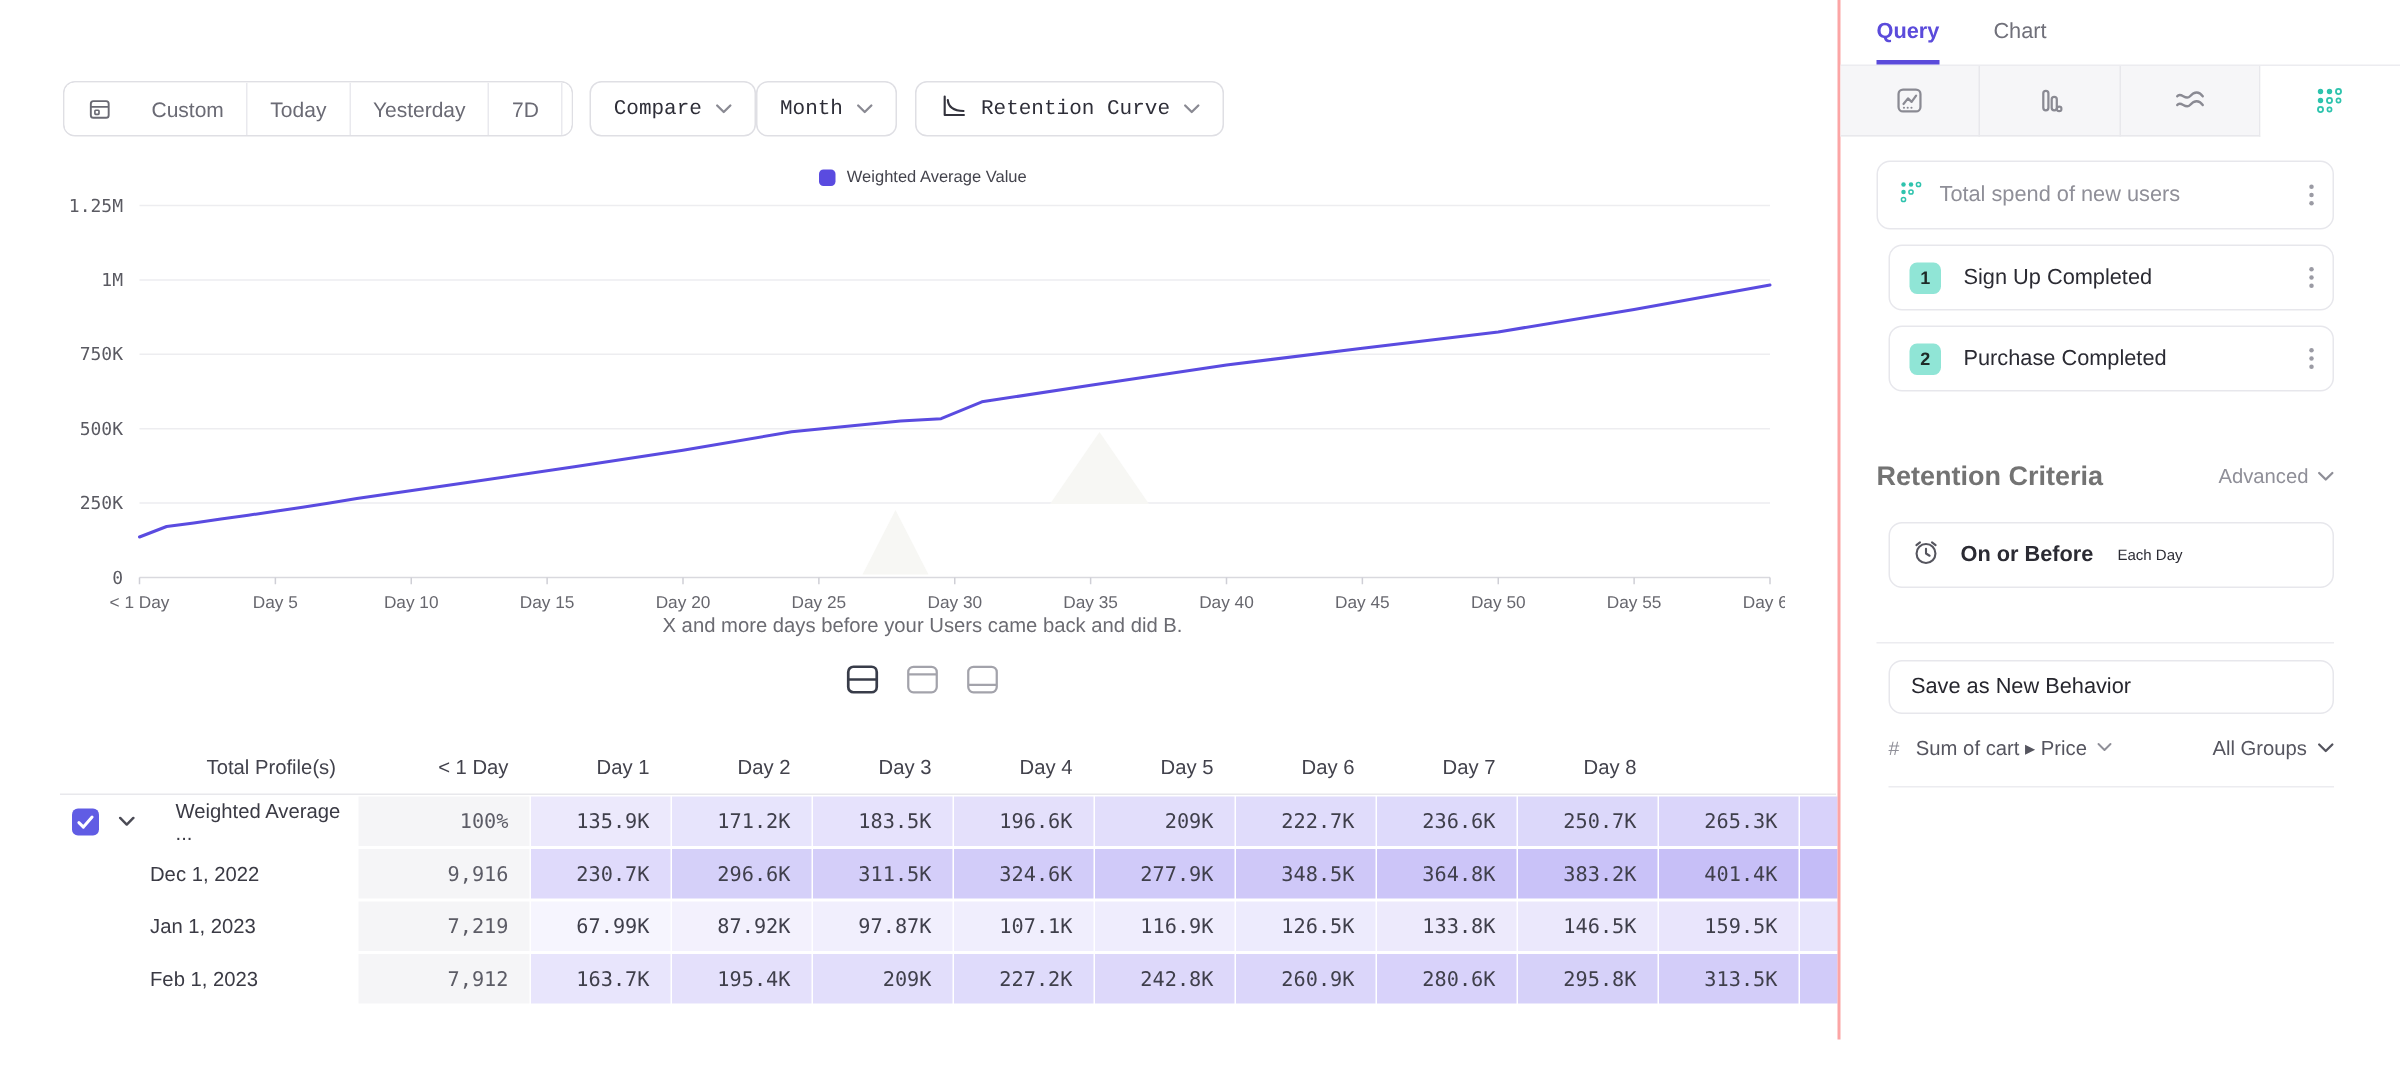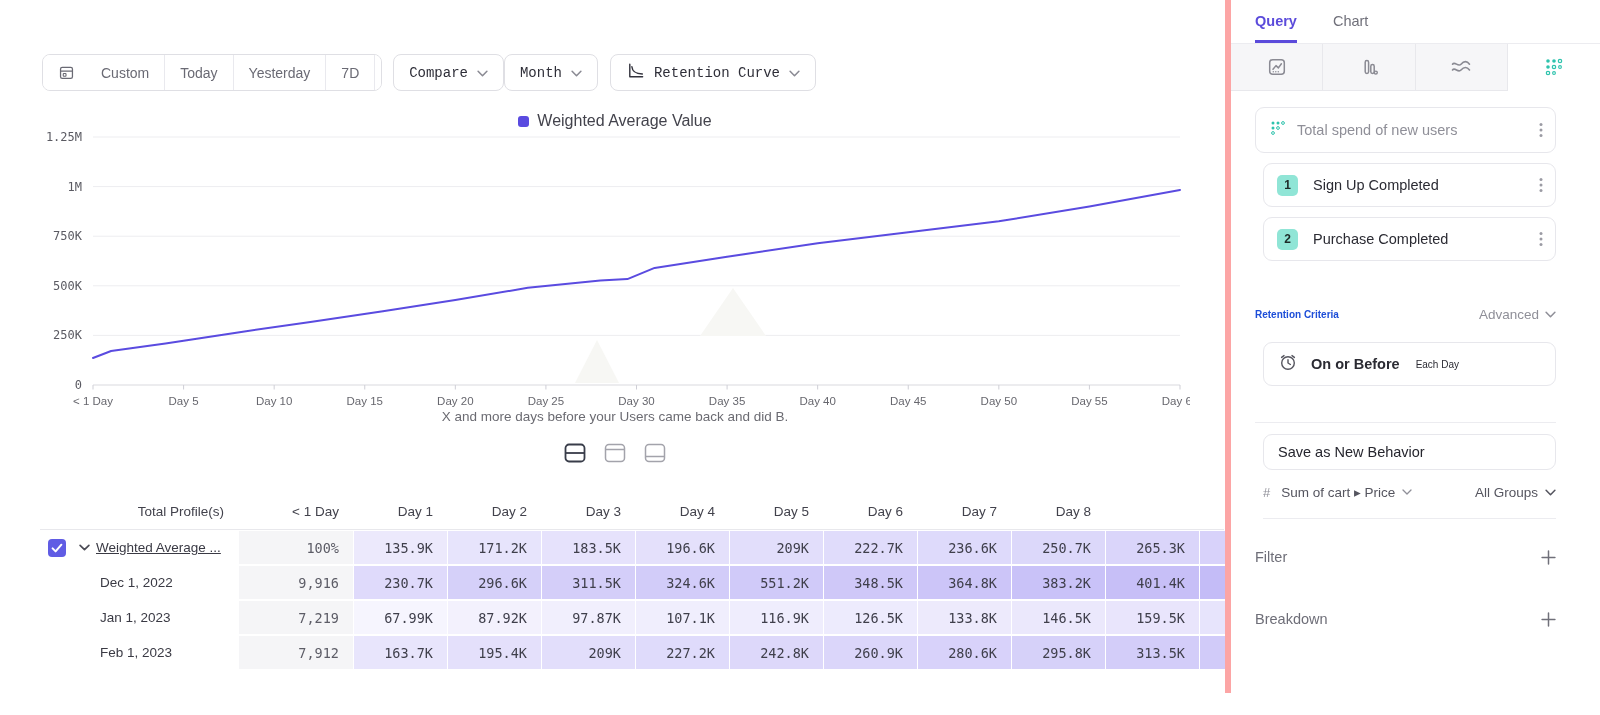--- a/index.html
+++ b/index.html
@@ -16,21 +16,21 @@
   .seg:first-child { border-left:none; }
   .btn { height:37px; border:1px solid #dfdfe4; border-radius:8px; background:#fff; font-size:14px;
          color:#2e2e38; display:inline-flex; align-items:center; gap:9px; padding:0 15px; cursor:pointer;
          font-family:Liberation Mono, monospace; white-space:nowrap; }
   .compare { margin-left:11px; color:#2e2e38; }
   .spacer { flex:1; }
   .chev { color:#8a8a93; }
 
   
   .legend { position:absolute; top:112px; left:40px; width:1150px; display:flex; justify-content:center;
-            align-items:center; gap:8px; font-size:16px; color:#43434c; }
+            align-items:center; gap:8px; font-size:11px; color:#43434c; }
   .legend-swatch { width:11px; height:11px; border-radius:3px; }
   #chart-svg { position:absolute; top:128px; left:30px; }
   .caption { position:absolute; top:409px; left:40px; width:1150px; text-align:center; font-size:13.5px; color:#6b6b72; }
 
   .toggles { position:absolute; top:436px; left:40px; width:1150px; display:flex; justify-content:center; gap:4px; }
   .toggle-btn { width:36px; height:34px; display:flex; align-items:center; justify-content:center;
                 background:transparent; border:none; cursor:pointer; }
 
   
   .table { position:absolute; top:494px; left:40px; width:1184px; }
@@ -40,47 +40,47 @@
   .cell { display:flex; align-items:center; }
   .c-label { font-size:13.5px; color:#3a3a44; }
   .c-num { justify-content:flex-end; padding-right:14px; font-family:"DejaVu Sans Mono",monospace;
            font-size:13.5px; color:#3f3f4b; }
   .c-prof { background:#f5f5f7; color:#5c5c66; }
   .h-num { justify-content:flex-end; padding-right:14px; font-size:13.5px; color:#42424c; }
   .date-label { padding-left:60px; }
   .checkbox { width:18px; height:18px; border-radius:4px; background:#605ce4; display:inline-flex;
               align-items:center; justify-content:center; margin-left:8px; flex:0 0 auto; cursor:pointer; }
   .row-caret { margin-left:13px; color:#4b4b55; display:inline-flex; cursor:pointer; }
-  .row-title { margin-left:6px;text-decoration:underline; }
+  .row-title { margin-left:27px; }
   .head-date-label { margin-left:10px; font-size:13.5px; color:#3a3a44; }
 
   
   .sidebar { position:absolute; top:0; left:1225px; width:375px; height:693px; background:#fff;
-             border-left:6px solid #fca5a5; }
+             border-left:2px solid #fca5a5; }
   .sb-tabs { display:flex; gap:36px; padding-left:24px; border-bottom:1px solid #ececf0; height:44px; }
   .sb-tab { display:flex; align-items:center; font-size:14.5px; color:#70707a; border-bottom:3px solid transparent;
             padding-top:2px; cursor:pointer; }
   .sb-tab.active { color:#5b4bdb; font-weight:bold; border-bottom-color:#5b4bdb; }
   .nav-strip { display:grid; grid-template-columns:repeat(4,1fr); height:47px; }
   .nav-cell { display:flex; align-items:center; justify-content:center; background:#f6f6f8;
               border-bottom:1px solid #e8e8ec; border-right:1px solid #e8e8ec; cursor:pointer; color:#8a8a93; }
   .nav-cell:last-child { border-right:none; }
   .nav-cell.active { background:#fff; border-bottom-color:transparent; color:#2ec3ad; }
   .sb-body { padding:0 44px 0 24px; }
   .sb-h1 { margin-top:32px; display:flex; align-items:center; gap:7px; font-weight:bold; font-size:15.5px; color:#26262e; }
   .card { border:1px solid #e7e7ec; border-radius:9px; background:#fff; }
   .behavior-card { margin-top:16px; height:46px; display:flex; align-items:center; gap:11px; padding:0 12px 0 14px; }
   .behavior-title { font-size:14.5px; color:#8f8f98; }
   .kebab { margin-left:auto; display:inline-flex; cursor:pointer; }
   .step { margin:10px 0 0 8px; height:44px; display:flex; align-items:center; gap:15px; padding:0 12px 0 13px; }
   .step-badge { width:21px; height:21px; border-radius:5px; background:#90e5d6; color:#1e2b28; font-size:12px;
                 font-weight:bold; display:flex; align-items:center; justify-content:center; }
   .step-label { font-size:14.5px; color:#2b2b33; }
   .crit-head { margin-top:46px; display:flex; justify-content:space-between; align-items:center; }
-  .crit-title { font-size:10px; font-weight:bold; color:#1d4ed8; }
+  .crit-title { font-size:18px; font-weight:bold; color:#737373; }
   .crit-mode { display:flex; align-items:center; gap:6px; font-size:13.5px; color:#8f8f98; cursor:pointer; }
   .crit-card { margin:20px 0 0 8px; height:44px; display:flex; align-items:center; gap:13px; padding:0 14px; }
   .crit-cond { font-size:14.5px; color:#2b2b33; font-weight:bold; }
   .crit-window { font-size:10px; color:#2b2b33; margin-left:3px; }
   .divider { margin-top:36px; height:1px; background:#ececf0; }
   .save-btn { margin:11px 0 0 8px; height:36px; display:flex; align-items:center; padding:0 14px;
               font-size:14.5px; color:#26262e; cursor:pointer; }
   .measure-row { margin:14px 0 0 8px; display:flex; align-items:center; gap:11px; font-size:13.5px;
                  color:#55555f; padding-bottom:18px; border-bottom:1px solid #ececf0; }
   .measure-hash { color:#8f8f98; font-size:13px; }
@@ -265,21 +265,21 @@
           <div class="cell c-num" style="background: rgba(108, 88, 235, 0.25);">265.3K</div>
           <div class="cell" style="background: rgba(108, 88, 235, 0.267);"></div>
         </div>
         <div class="t-row">
           <div class="cell c-label date-label">Dec 1, 2022</div>
           <div class="cell c-num c-prof">9,916</div>
           <div class="cell c-num" style="background: rgba(108, 88, 235, 0.22);">230.7K</div>
           <div class="cell c-num" style="background: rgba(108, 88, 235, 0.282);">296.6K</div>
           <div class="cell c-num" style="background: rgba(108, 88, 235, 0.294);">311.5K</div>
           <div class="cell c-num" style="background: rgba(108, 88, 235, 0.306);">324.6K</div>
-          <div class="cell c-num" style="background: rgba(108, 88, 235, 0.318);">551.2K</div>
+          <div class="cell c-num" style="background: rgba(108, 88, 235, 0.318);">277.9K</div>
           <div class="cell c-num" style="background: rgba(108, 88, 235, 0.33);">348.5K</div>
           <div class="cell c-num" style="background: rgba(108, 88, 235, 0.345);">364.8K</div>
           <div class="cell c-num" style="background: rgba(108, 88, 235, 0.365);">383.2K</div>
           <div class="cell c-num" style="background: rgba(108, 88, 235, 0.38);">401.4K</div>
           <div class="cell" style="background: rgba(108, 88, 235, 0.404);"></div>
         </div>
         <div class="t-row">
           <div class="cell c-label date-label">Jan 1, 2023</div>
           <div class="cell c-num c-prof">7,219</div>
           <div class="cell c-num" style="background: rgba(108, 88, 235, 0.063);">67.99K</div>
@@ -439,32 +439,14 @@
           </svg>
       </span>
       <span class="measure-group">
         <span>All Groups</span>
         <svg width="11" height="7" viewBox="0 0 10 6" fill="none">
             <path d="M1 1l4 4 4-4" stroke="#55555f" stroke-width="1.4" stroke-linecap="round" stroke-linejoin="round"></path>
           </svg>
       </span>
     </div>
 
-    <div id="add-sections">
-        <div class="add-row first">
-          <span>Filter</span>
-          <span class="plus">
-            <svg width="15" height="15" viewBox="0 0 14 14" fill="none">
-              <path d="M7 1v12M1 7h12" stroke="#70707a" stroke-width="1.4" stroke-linecap="round"></path>
-            </svg>
-          </span>
-        </div>
-        <div class="add-row second">
-          <span>Breakdown</span>
-          <span class="plus">
-            <svg width="15" height="15" viewBox="0 0 14 14" fill="none">
-              <path d="M7 1v12M1 7h12" stroke="#70707a" stroke-width="1.4" stroke-linecap="round"></path>
-            </svg>
-          </span>
-        </div>
-      </div>
   </div>
 </div>
 
 </body></html>

